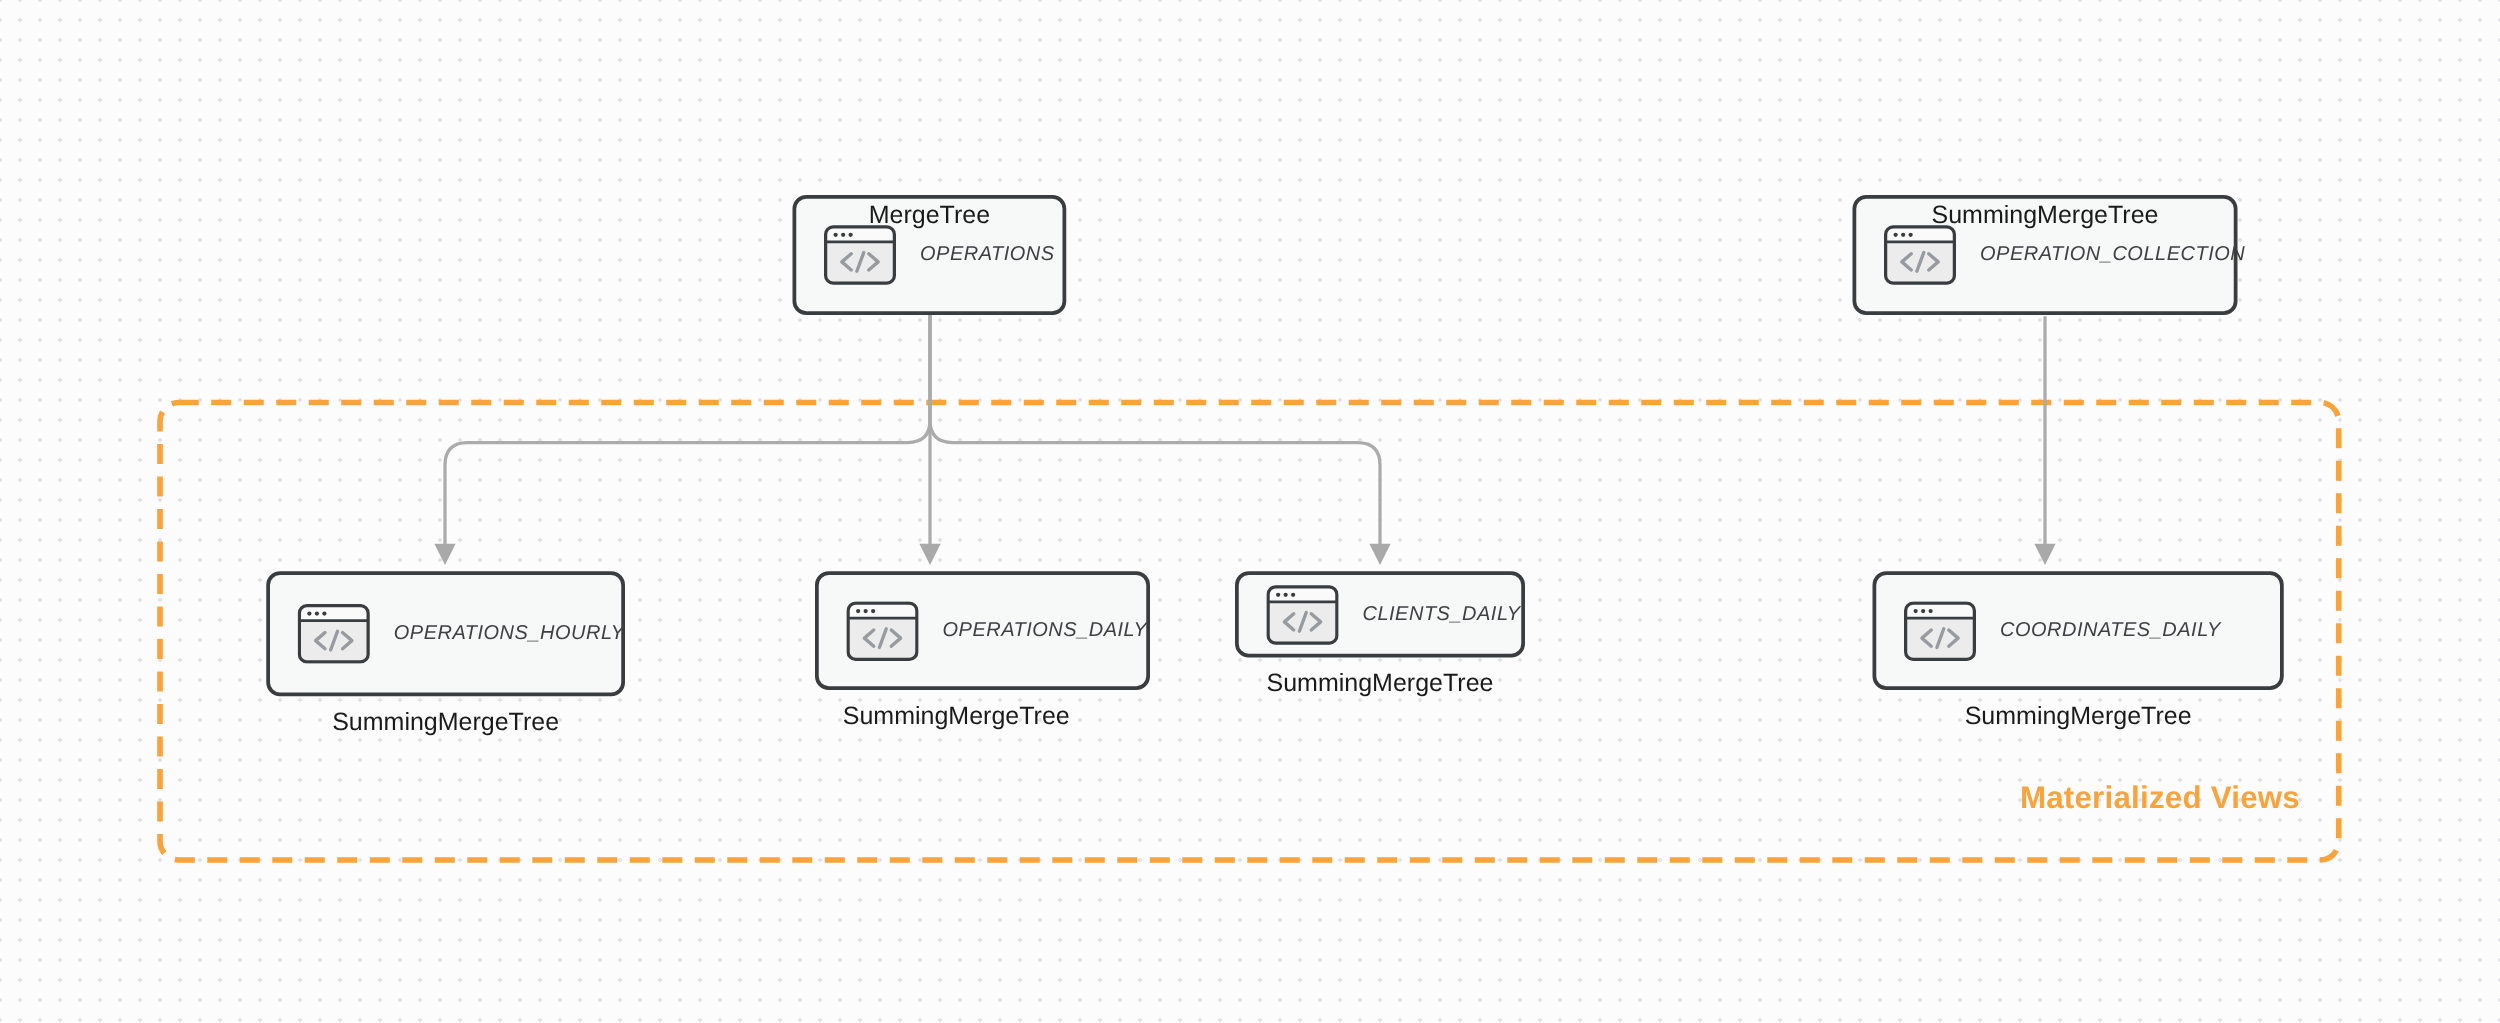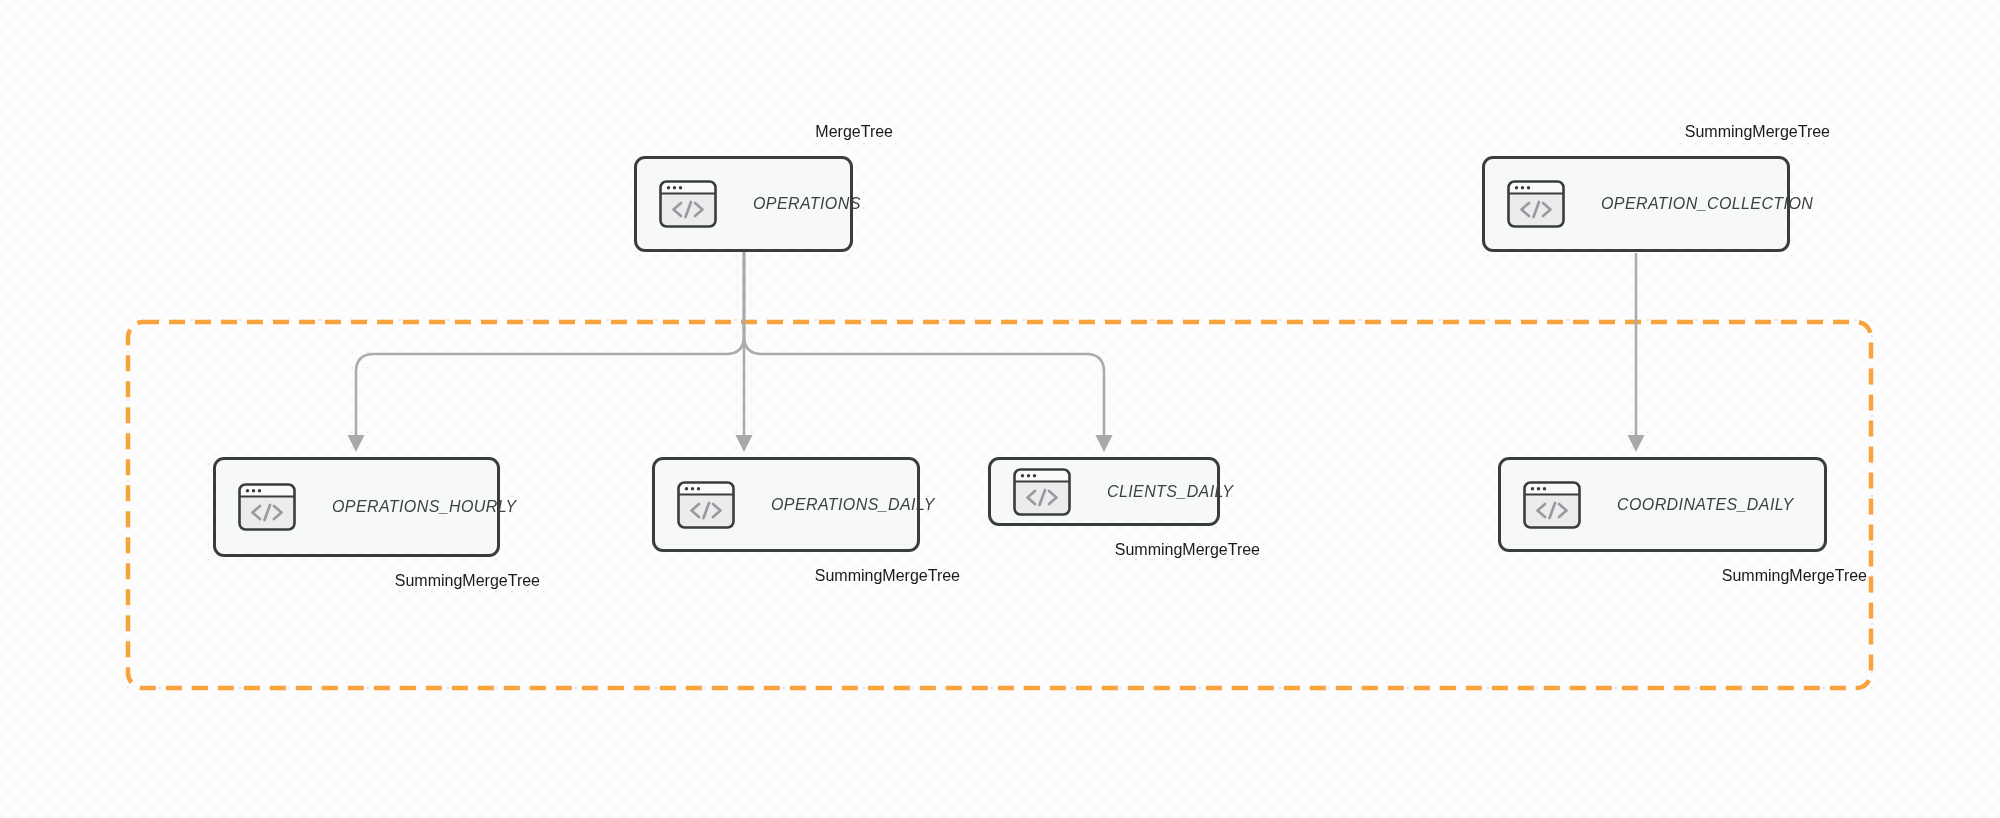--- a/index.html
+++ b/index.html
@@ -31,40 +31,41 @@
   .node-box {
     box-sizing: border-box;
     width: 100%;
     height: 100%;
     background: #f7f8f8;
     border: 3px solid #3a3d3f;
     border-radius: 11px;
     display: flex;
     align-items: center;
     padding-left: 22px;
-    gap: 36px;
+    gap: 19px;
     cursor: default;
   }
 
   .node-label {
     font-style: italic;
     font-size: 16px;
     letter-spacing: 0.4px;
     color: #3e4144;
     white-space: nowrap;
   }
 
   .engine-label {
     position: absolute;
     left: -40px;
     right: -40px;
-    text-align: right;
-    font-size: 16px;
+    text-align: center;
+    font-size: 20px;
     color: #1a1a1a;
     white-space: nowrap;
+    margin-top: 38px;
   }
   .engine-label.above { top: -33px; }
   .engine-label.below { bottom: -33px; }
 
   .group-label {
     position: absolute;
     left: 1500px;
     top: 624px;
     width: 340px;
     text-align: right;
@@ -205,14 +206,15 @@
         <polyline points="22,23 14.5,29.5 22,36" fill="none" stroke="#979ba0" stroke-width="2.7" stroke-linecap="round" stroke-linejoin="round"></polyline>
         <line x1="26.5" y1="37" x2="32" y2="22" stroke="#979ba0" stroke-width="2.7" stroke-linecap="round"></line>
         <polyline points="36,23 43.5,29.5 36,36" fill="none" stroke="#979ba0" stroke-width="2.7" stroke-linecap="round" stroke-linejoin="round"></polyline>
         <rect x="1.5" y="1.5" width="55" height="45" rx="6" fill="none" stroke="#3a3d3f" stroke-width="2.6"></rect>
       </svg>
       <span class="node-label">COORDINATES_DAILY</span>
     </div>
     <div class="engine-label below">SummingMergeTree</div>
   </div>
 
+  <div class="group-label">Materialized Views</div>
 
 </div>
 
 </body></html>

